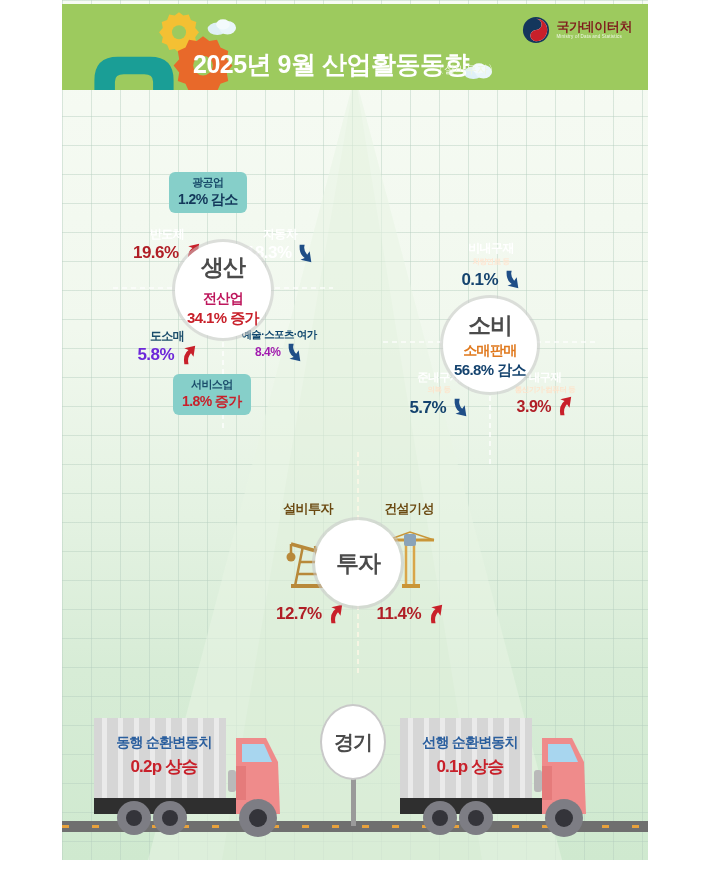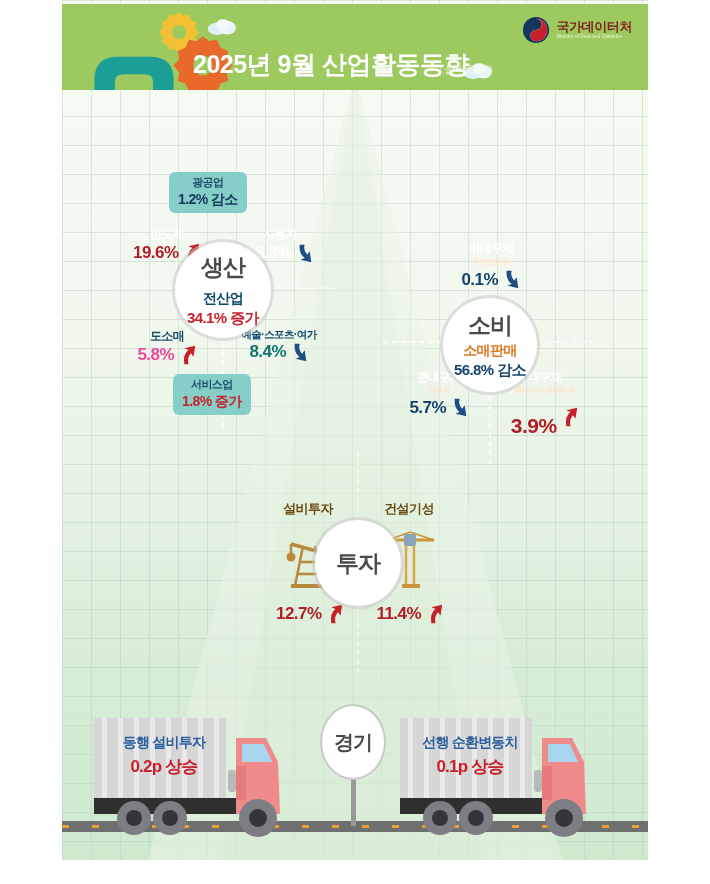--- a/index.html
+++ b/index.html
@@ -211,37 +211,37 @@
     <div class="lbl" style="left:118px; top:84px; width:98px;">
       <span class="nm" style="font-size:12px; color:#ffffff;">자동차</span>
       <span class="vr" style="font-size:17px; color:#ffffff;">18.3%</span>
       <svg class="arrow" width="17" height="20" viewBox="0 0 20 24">
         <path d="M3 2 Q2 13 9 18 L4 20 L17 23 L15 10 L12 14 Q7 9 9 2 Z" fill="#1f4e87"></path>
       </svg>
     </div>
 
     <div class="lbl" style="left:6px; top:186px; width:96px;">
       <span class="nm" style="font-size:12px; color:#1b4d6b;">도소매</span>
-      <span class="vr" style="font-size:17px; color:#ec4899;">5.8%</span>
+      <span class="vr" style="font-size:17px; color:#6d28d9;">5.8%</span>
       <svg class="arrow" width="17" height="20" viewBox="0 0 20 24">
         <path d="M5 23 Q3 11 10 6 L5 4 L18 1 L16 14 L13 10 Q8 15 10 23 Z" fill="#c8202a"></path>
       </svg>
     </div>
 
     <div class="lbl" style="left:112px; top:186px; width:108px;">
       <span class="nm" style="font-size:10.5px; color:#10476e;">예술·스포츠·여가</span>
-      <span class="vr" style="font-size:17px; color:#0f766e;">8.4%</span>
+      <span class="vr" style="font-size:12px; color:#a21caf;">8.4%</span>
       <svg class="arrow" width="17" height="20" viewBox="0 0 20 24">
         <path d="M3 2 Q2 13 9 18 L4 20 L17 23 L15 10 L12 14 Q7 9 9 2 Z" fill="#1f4e87"></path>
       </svg>
     </div>
 
     <div class="hub" style="left:62px; top:100px; width:96px; height:96px;">
       <div class="hub-title" style="font-size:23px;">생산</div>
-      <div class="hub-sub" style="font-size:14px; color:#0c4a6e; margin-top:7px;">전산업</div>
+      <div class="hub-sub" style="font-size:14px; color:#be185d; margin-top:7px;">전산업</div>
       <div class="hub-val" style="font-size:15px; color:#c8202a; margin-top:1px;">34.1% 증가</div>
     </div>
   </div>
 
   <div class="cluster" style="left:383px; top:218px; width:215px; height:248px;">
     <svg class="gear" width="215" height="248" viewBox="0 0 215 248">
       <clipPath id="cTop">
           <rect x="0" y="0" width="215" height="124"></rect>
         </clipPath>
       <clipPath id="cBL">
@@ -275,21 +275,21 @@
       <span class="nmsm" style="color:#fde4cc;text-align:center;">의복 등</span>
       <span class="vr" style="font-size:17px; color:#14436e; margin-top:3px;">5.7%</span>
       <svg class="arrow" width="17" height="20" viewBox="0 0 20 24">
         <path d="M3 2 Q2 13 9 18 L4 20 L17 23 L15 10 L12 14 Q7 9 9 2 Z" fill="#1f4e87"></path>
       </svg>
     </div>
 
     <div class="lbl" style="left:110px; top:152px; width:104px;">
       <span class="nm" style="font-size:11.5px; color:#ffffff;">내구재</span>
       <span class="nmsm" style="color:#fde4cc;">통신기기·컴퓨터 등</span>
-      <span class="vr" style="font-size:21px; color:#b01e26; margin-top:19px;">3.9%</span>
+      <span class="vr" style="font-size:16px; color:#b01e26; margin-top:3px;">3.9%</span>
       <svg class="arrow" width="17" height="20" viewBox="0 0 20 24">
         <path d="M5 23 Q3 11 10 6 L5 4 L18 1 L16 14 L13 10 Q8 15 10 23 Z" fill="#c8202a"></path>
       </svg>
     </div>
 
     <div class="hub" style="left:60px; top:80px; width:94px; height:94px;">
       <div class="hub-title" style="font-size:23px;">소비</div>
       <div class="hub-sub" style="font-size:14px; color:#e07a1f; margin-top:1px;">소매판매</div>
       <div class="hub-val" style="font-size:15px; color:#14436e; margin-top:1px;">56.8% 감소</div>
     </div>
@@ -384,21 +384,21 @@
           <circle cx="80" cy="108" r="17"></circle>
           <circle cx="168" cy="108" r="19"></circle>
       </g>
       <g fill="#34343a">
         <circle cx="44" cy="108" r="8"></circle>
           <circle cx="80" cy="108" r="8"></circle>
           <circle cx="168" cy="108" r="9"></circle>
       </g>
     </svg>
     <div class="truck-text" style="left:38px; top:44px; width:128px;">
-      <span class="tt1">동행 설비투자</span>
+      <span class="tt1">동행 순환변동치</span>
       <span class="tt2">0.2p 상승</span>
     </div>
 
     <svg class="truck" style="left:334px; top:20px;" width="208" height="132" viewBox="0 0 208 132">
       <rect x="4" y="8" width="132" height="80" fill="#d6d6d6"></rect>
       <g fill="#eaeaea">
         <rect x="12" y="8" width="5" height="80"></rect>
           <rect x="28" y="8" width="5" height="80"></rect>
         <rect x="44" y="8" width="5" height="80"></rect>
           <rect x="60" y="8" width="5" height="80"></rect>

